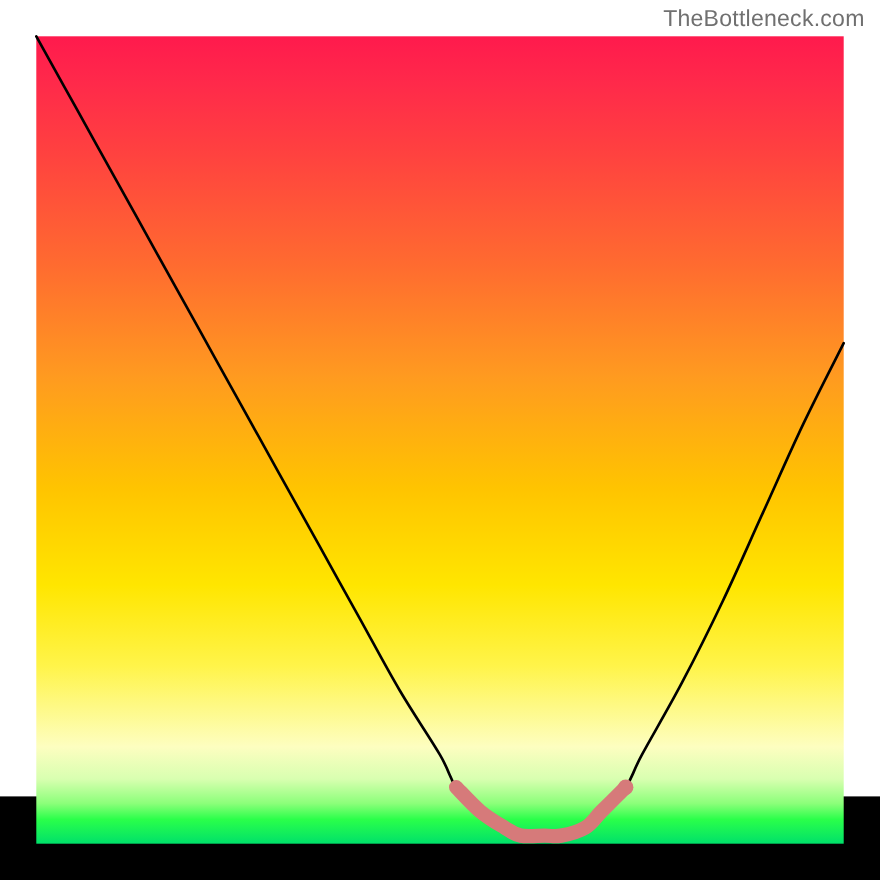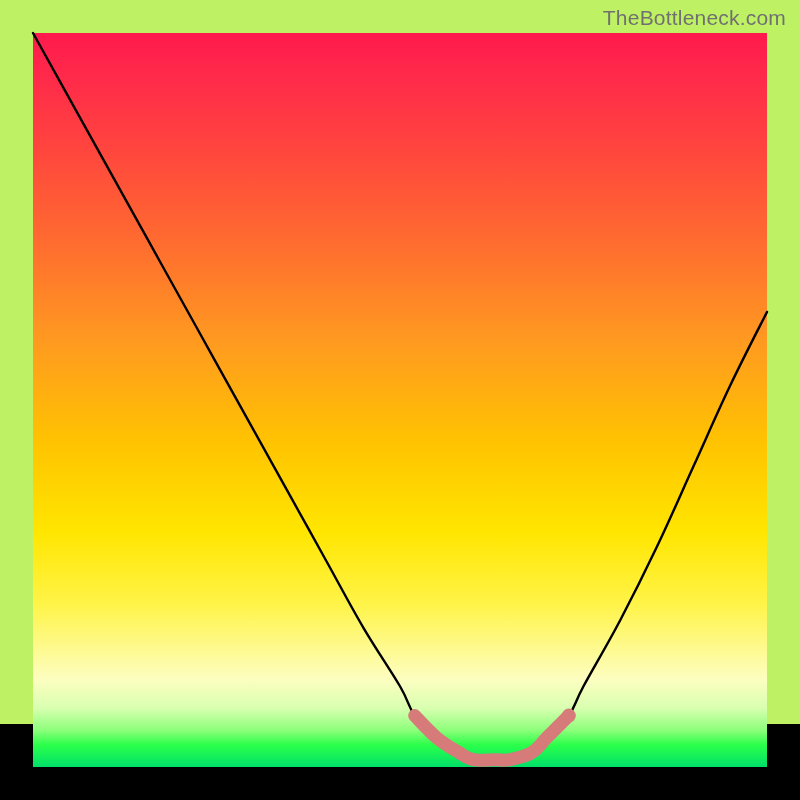--- a/index.html
+++ b/index.html
@@ -10,21 +10,21 @@
     background: #000;
     overflow: hidden;
     font-family: Arial, Helvetica, sans-serif;
   }
   .frame {
     position: absolute;
     left: 0;
     top: 0;
     width: 800px;
     height: 724px;
-    background: #bef264;
+    background: #ffffff;
   }
   .plot-area {
     position: absolute;
     left: 33px;
     top: 33px;
     width: 734px;
     height: 734px;
     
     background: linear-gradient(
       to bottom,

